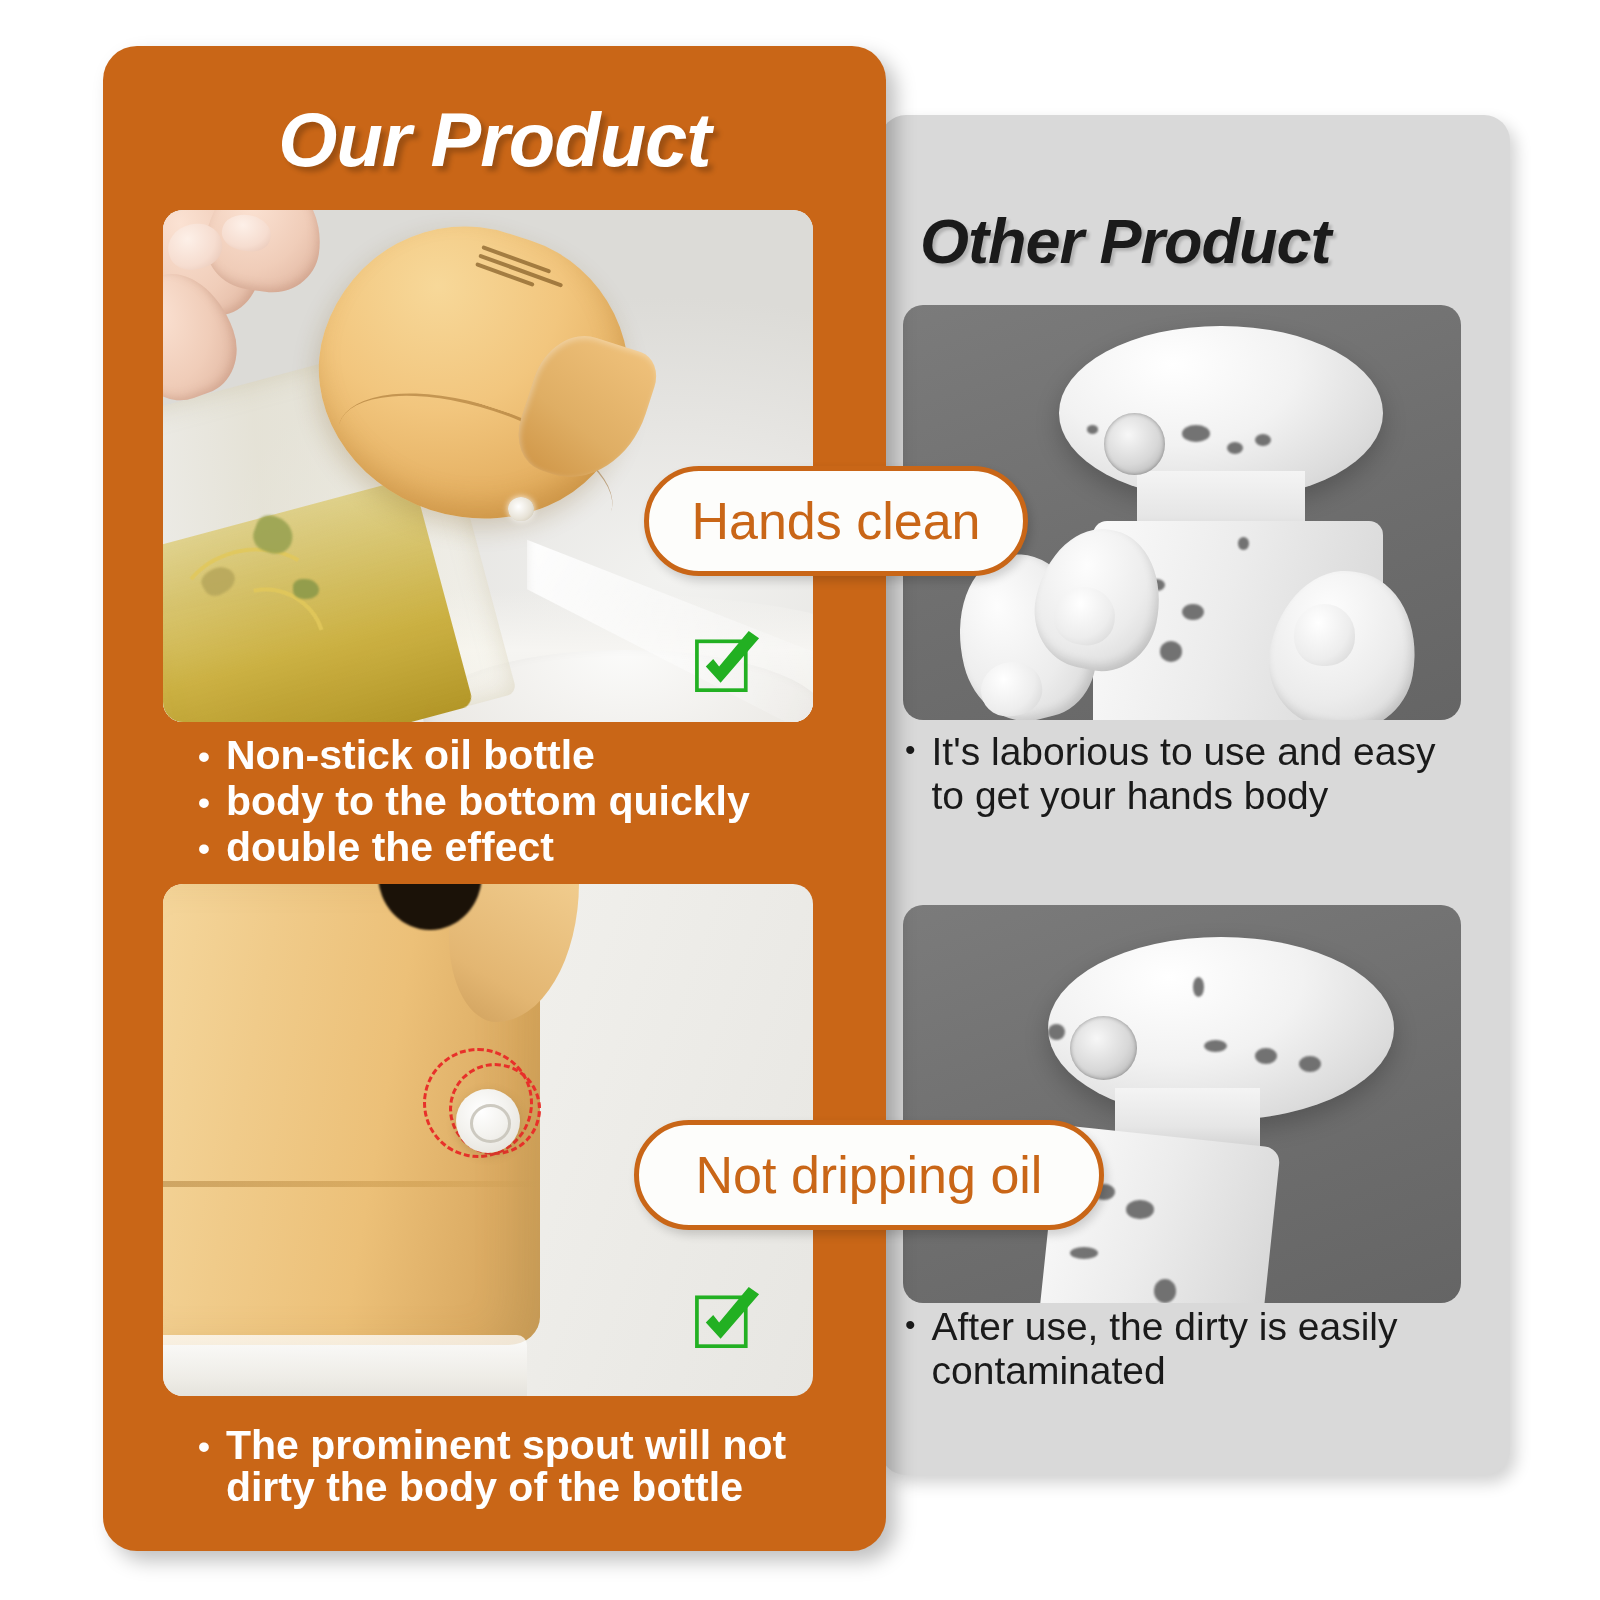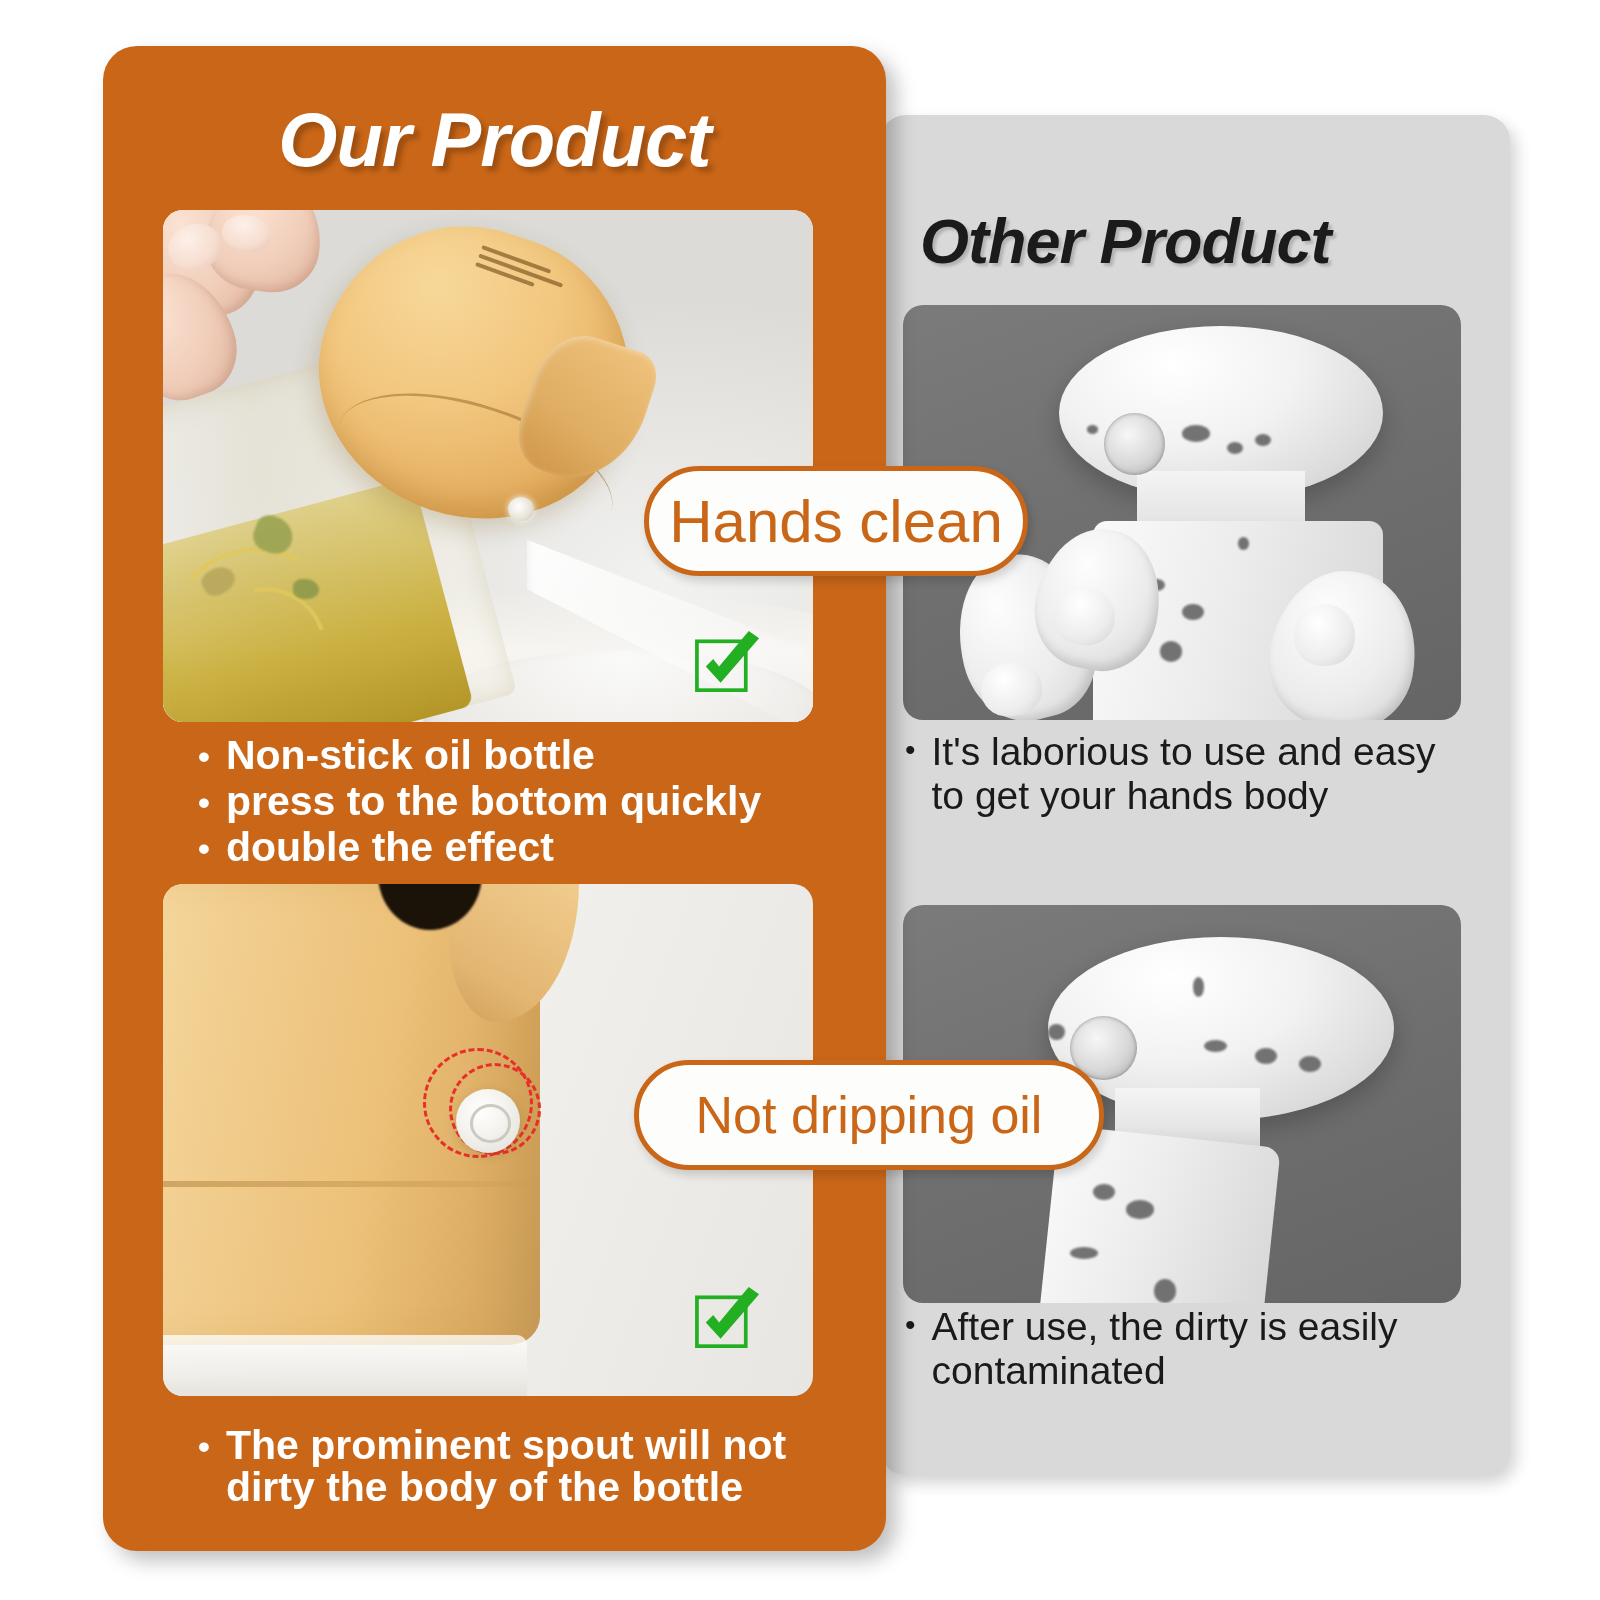--- a/index.html
+++ b/index.html
@@ -295,24 +295,24 @@
     border: 5px solid #c96617;
     border-radius: 70px;
     color: #c96617;
     display: flex;
     align-items: center;
     justify-content: center;
     white-space: nowrap;
     box-shadow: 3px 5px 10px rgba(0,0,0,0.16);
   }
   .pill-hands {
-    left: 644px; top: 466px; width: 374px; height: 100px; font-size: 60px;
+    left: 644px; top: 466px; width: 374px; height: 100px; font-size: 52px;
   }
   .pill-drip {
-    left: 634px; top: 1060px; width: 460px; height: 100px; font-size: 52px;
+    left: 634px; top: 1120px; width: 460px; height: 100px; font-size: 52px;
   }
 
   
   .check {
     position: absolute;
     width: 74px; height: 74px;
   }
 
   
   .bullets {
@@ -458,21 +458,21 @@
     </svg>
   </div>
 
   <div class="bullets bullets-our-1 on-orange">
     <div class="bullet">
       <span class="dot">•</span>
       <span class="txt">Non-stick oil bottle</span>
     </div>
     <div class="bullet">
       <span class="dot">•</span>
-      <span class="txt">press to the bottom quickly</span>
+      <span class="txt">body to the bottom quickly</span>
     </div>
     <div class="bullet">
       <span class="dot">•</span>
       <span class="txt">double the effect</span>
     </div>
   </div>
 
   <div class="photo photo-our-2">
     <div class="scene2">
       <div class="capbody2"></div>

